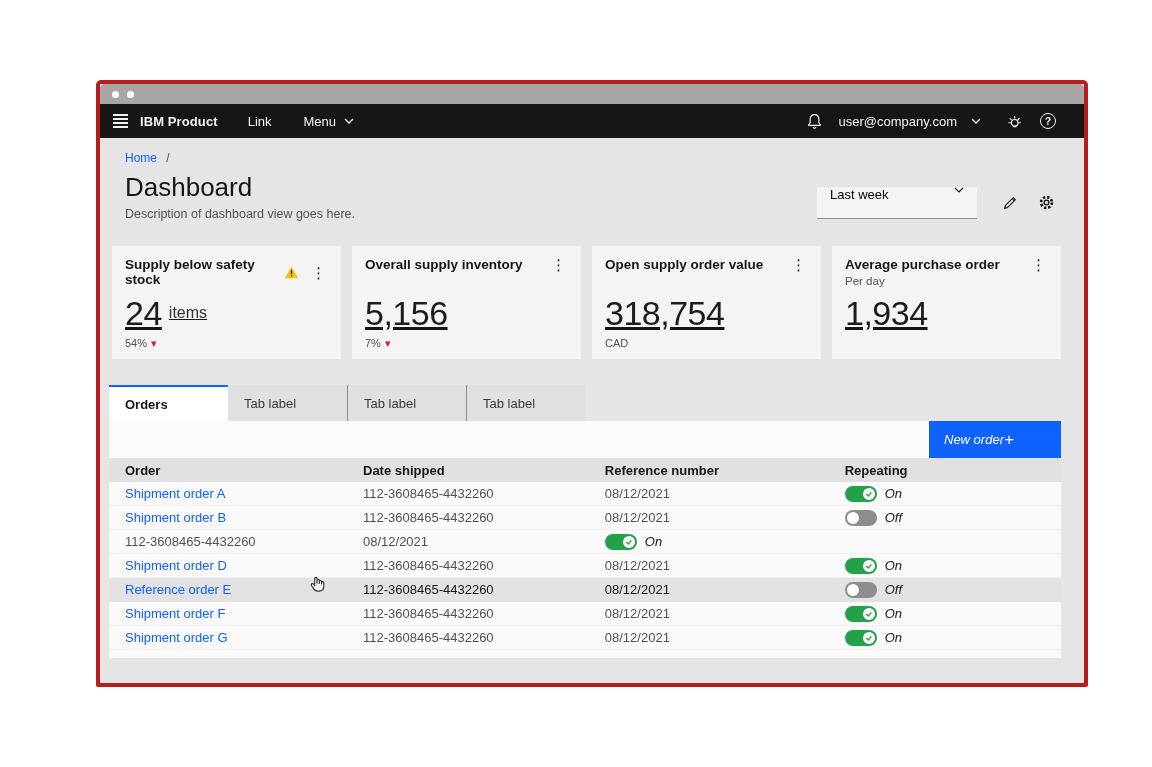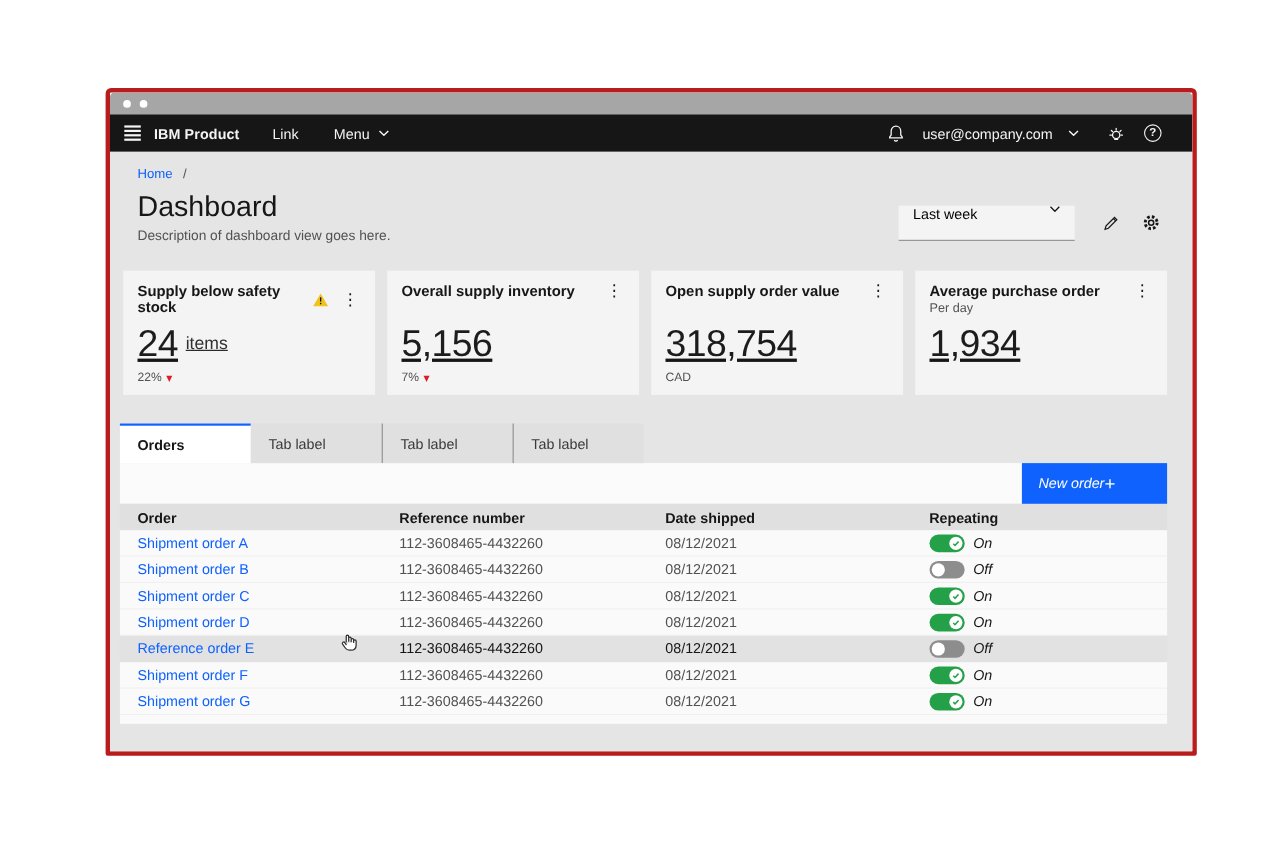--- a/index.html
+++ b/index.html
@@ -187,21 +187,21 @@
               <rect x="7.35" y="10" width="1.3" height="1.4" fill="#161616"></rect>
             </svg>
             <button class="kebab">⋮</button>
           </span>
         </div>
         <div class="card-value">
           <span class="value">24</span>
           <span class="suffix">items</span>
         </div>
         <div class="card-foot">
-          <span>22%</span>
+          <span>54%</span>
           <span class="caret-down"></span>
         </div>
       </div>
 
       <div class="card">
         <div class="card-head">
           <span class="card-title">Overall supply inventory</span>
           <span class="right">
               <button class="kebab">⋮</button>
             </span>
@@ -264,22 +264,22 @@
     <div class="toolbar">
       <button class="btn-primary">
         <span>New order</span>
         <span class="plus">+</span>
       </button>
     </div>
 
     <div class="table">
       <div class="thead">
         <div class="th">Order</div>
+        <div class="th">Date shipped</div>
         <div class="th">Reference number</div>
-        <div class="th">Date shipped</div>
         <div class="th">Repeating</div>
       </div>
       <div class="tbody">
 
       <div class="trow">
             <div class="td"><a class="link">Shipment order A</a></div>
             <div class="td">112-3608465-4432260</div>
             <div class="td">08/12/2021</div>
             <div class="td td-repeat">
               <span class="toggle on">
@@ -299,21 +299,20 @@
             <div class="td td-repeat">
               <span class="toggle">
                 <span class="knob">
                   
                 </span>
               </span>
               <span class="toggle-label">Off</span>
             </div>
           </div>
           <div class="trow">
-            <div class="td"><a class="link">Shipment order C</a></div>
             <div class="td">112-3608465-4432260</div>
             <div class="td">08/12/2021</div>
             <div class="td td-repeat">
               <span class="toggle on">
                 <span class="knob">
                   <svg class="check" width="8" height="8" viewBox="0 0 8 8">
                     <path d="M1.6 4.3l1.6 1.6 3.2-3.5" fill="none" stroke="#24a148" stroke-width="1.4"></path>
                   </svg>
                 </span>
               </span>

